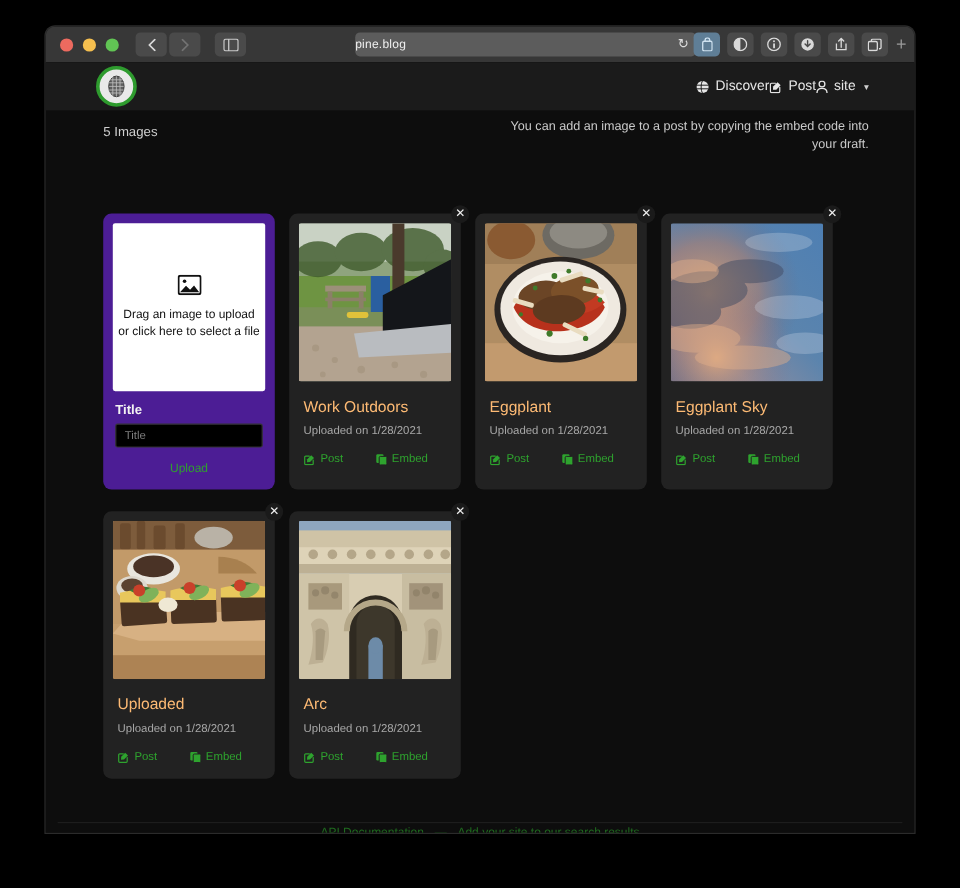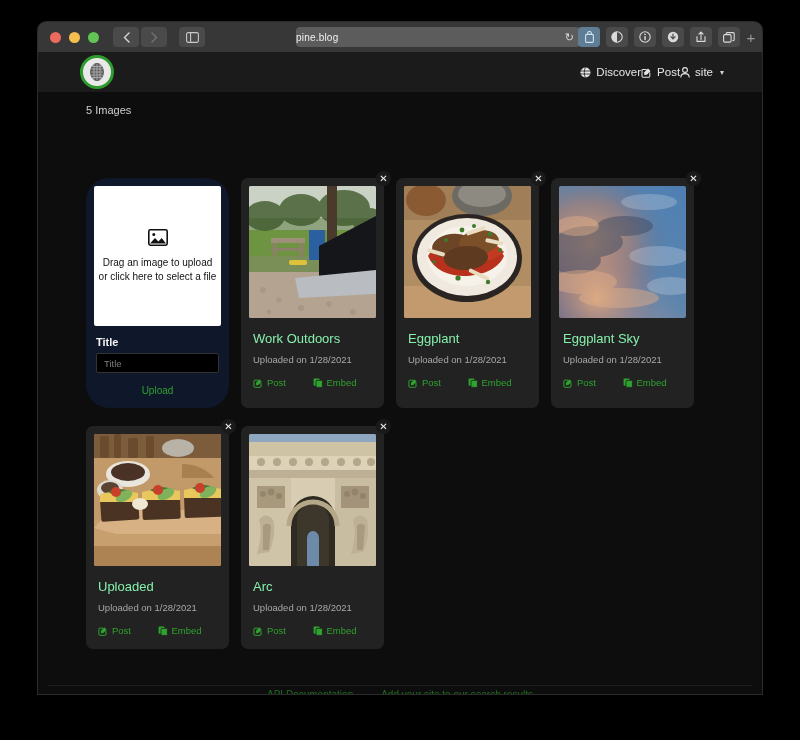--- a/index.html
+++ b/index.html
@@ -63,37 +63,37 @@
   .infobar{position:relative;height:46px;}
   .count{position:absolute;left:48px;top:12px;color:#cfcfcf;font-size:11px;}
   .hint{position:absolute;right:38px;top:6px;width:300px;text-align:right;
     color:#c9c9c9;font-size:10.5px;line-height:15px;}
 
   
   .grid{position:absolute;left:48px;top:126px;width:644px;
     display:flex;flex-wrap:wrap;gap:18px 12px;}
 
   .card{position:relative;width:143px;background:#222222;border-radius:7px;padding-bottom:2px;}
-  .card.upload{background:#0f172a;border-radius:23px;}
+  .card.upload{background:#4c1d95;}
 
   .dropzone{margin:8px 8px 0 8px;height:140px;background:#ffffff;border-radius:2px;
     display:flex;flex-direction:column;align-items:center;justify-content:center;gap:10px;}
   .dz-text{color:#111;font-size:10px;line-height:14px;text-align:center;width:118px;}
   .dz-icon svg{display:block;}
 
   .field-label{margin:10px 0 5px 10px;color:#f2f2f2;font-size:11px;font-weight:bold;}
   .title-input{margin:0 10px;height:18px;background:#000;border:1px solid #333;border-radius:2px;
     display:flex;align-items:center;}
   .title-input span{color:#7e7e7e;font-size:9.5px;padding-left:7px;}
   .upload-link{margin-top:12px;margin-bottom:10px;text-align:center;color:#2fa02f;font-size:10px;}
 
   .thumb{margin:8px 8px 0 8px;height:132px;border-radius:2px;overflow:hidden;position:relative;}
   .thumb svg{display:block;width:100%;height:100%;}
 
-  .card-title{margin:13px 0 0 12px;color:#86efac;font-size:13px;}
+  .card-title{margin:13px 0 0 12px;color:#fdba74;font-size:13px;}
   .card-sub{margin:8px 0 0 12px;color:#a8a8a8;font-size:9.5px;}
   .card-actions{display:flex;margin:12px 12px 11px 12px;gap:0;}
   .action{display:flex;align-items:center;gap:4px;color:#2ea32e;font-size:9.5px;width:50%;}
   .action svg{display:block;}
 
   .close{
     position:absolute;right:-7px;top:-7px;width:15px;height:15px;border-radius:50%;
     background:#1a1a1a;color:#f2f2f2;font-size:10px;line-height:15px;text-align:center;
     font-family:"DejaVu Sans",sans-serif;
   }
@@ -223,20 +223,21 @@
                 </svg>
             </span>
             <span>site</span>
             <span class="caret">▾</span>
           </div>
         </div>
       </div>
 
       <div class="infobar">
         <div class="count">5 Images</div>
+        <div class="hint">You can add an image to a post by copying the embed code into your draft.</div>
       </div>
 
       <div class="grid">
 
         <div class="card upload">
           <div class="dropzone">
             <span class="dz-icon">
               <svg width="20" height="17" viewBox="0 0 20 17">
                   <rect x="0.8" y="0.8" width="18.4" height="15.4" rx="1.6" stroke="#111" stroke-width="1.6" fill="none"></rect>
                   <circle cx="5.8" cy="5.4" r="1.5" fill="#111"></circle>

